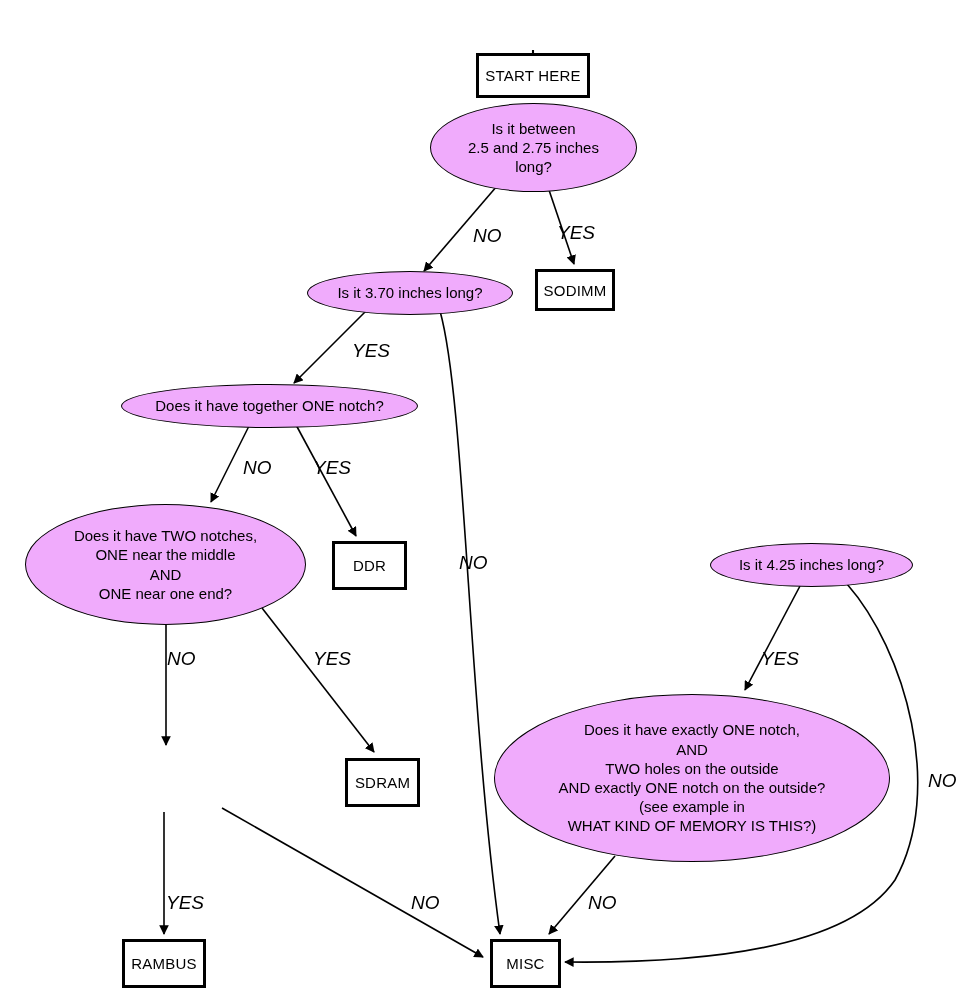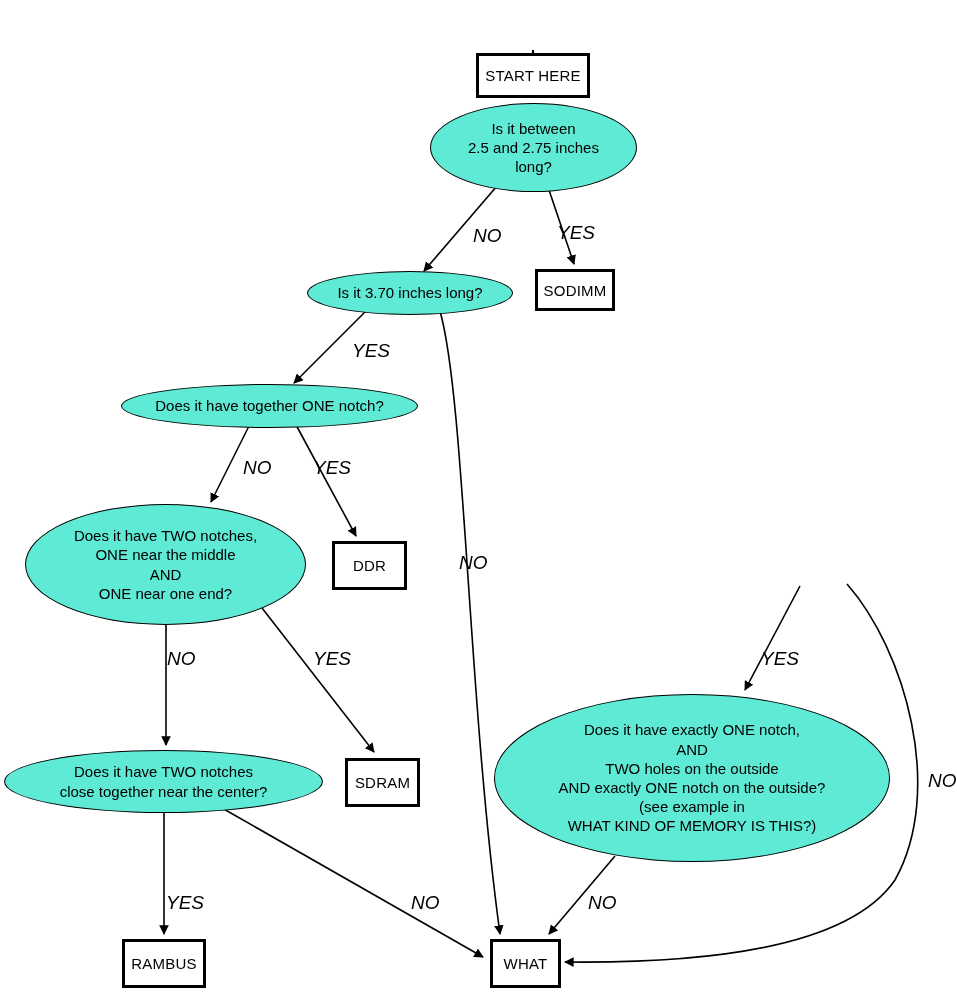--- a/index.html
+++ b/index.html
@@ -34,21 +34,21 @@
   }
   .box {
     border: 3px solid #000000;
     background: #ffffff;
     font-size: 15px;
     letter-spacing: 0.2px;
   }
   .ellipse {
     border: 1.6px solid #000000;
     border-radius: 50%;
-    background: #5eead4;
+    background: #f0abfc;
     font-size: 15px;
     line-height: 1.28;
   }
   .edge-label {
     position: absolute;
     font-family: "Liberation Sans", sans-serif;
     font-size: 19px;
     color: #000000;
     white-space: nowrap;
     z-index: 3;
@@ -121,35 +121,35 @@
   </div>
 
   <div class="node ellipse" style="left:25px; top:504px; width:281px; height:121px;">
     <span class="ml">Does it have TWO notches,<br>ONE near the middle<br>AND<br>ONE near one end?</span>
   </div>
 
   <div class="node box" style="left:345px; top:758px; width:75px; height:49px;">
     <span>SDRAM</span>
   </div>
 
-  <div class="node ellipse" style="left:4px; top:750px; width:319px; height:63px;">
-    <span class="ml">Does it have TWO notches<br>close together near the center?</span>
-  </div>
 
   <div class="node box" style="left:122px; top:939px; width:84px; height:49px;">
     <span>RAMBUS</span>
   </div>
 
+  <div class="node ellipse" style="left:710px; top:543px; width:203px; height:44px;">
+    <span class="ml">Is it 4.25 inches long?</span>
+  </div>
 
   <div class="node ellipse" style="left:494px; top:694px; width:396px; height:168px;justify-content:center;">
     <span class="ml">Does it have exactly ONE notch,<br>AND<br>TWO holes on the outside<br>AND exactly ONE notch on the outside?<br>(see example in<br>WHAT KIND OF MEMORY IS THIS?)</span>
   </div>
 
   <div class="node box" style="left:490px; top:939px; width:71px; height:49px;">
-    <span>WHAT</span>
+    <span>MISC</span>
   </div>
 
   <div class="edge-label" style="left:473px; top:225px;">NO</div>
 
   <div class="edge-label" style="left:557px; top:222px;">YES</div>
 
   <div class="edge-label" style="left:352px; top:340px;">YES</div>
 
   <div class="edge-label" style="left:459px; top:552px;">NO</div>
 

